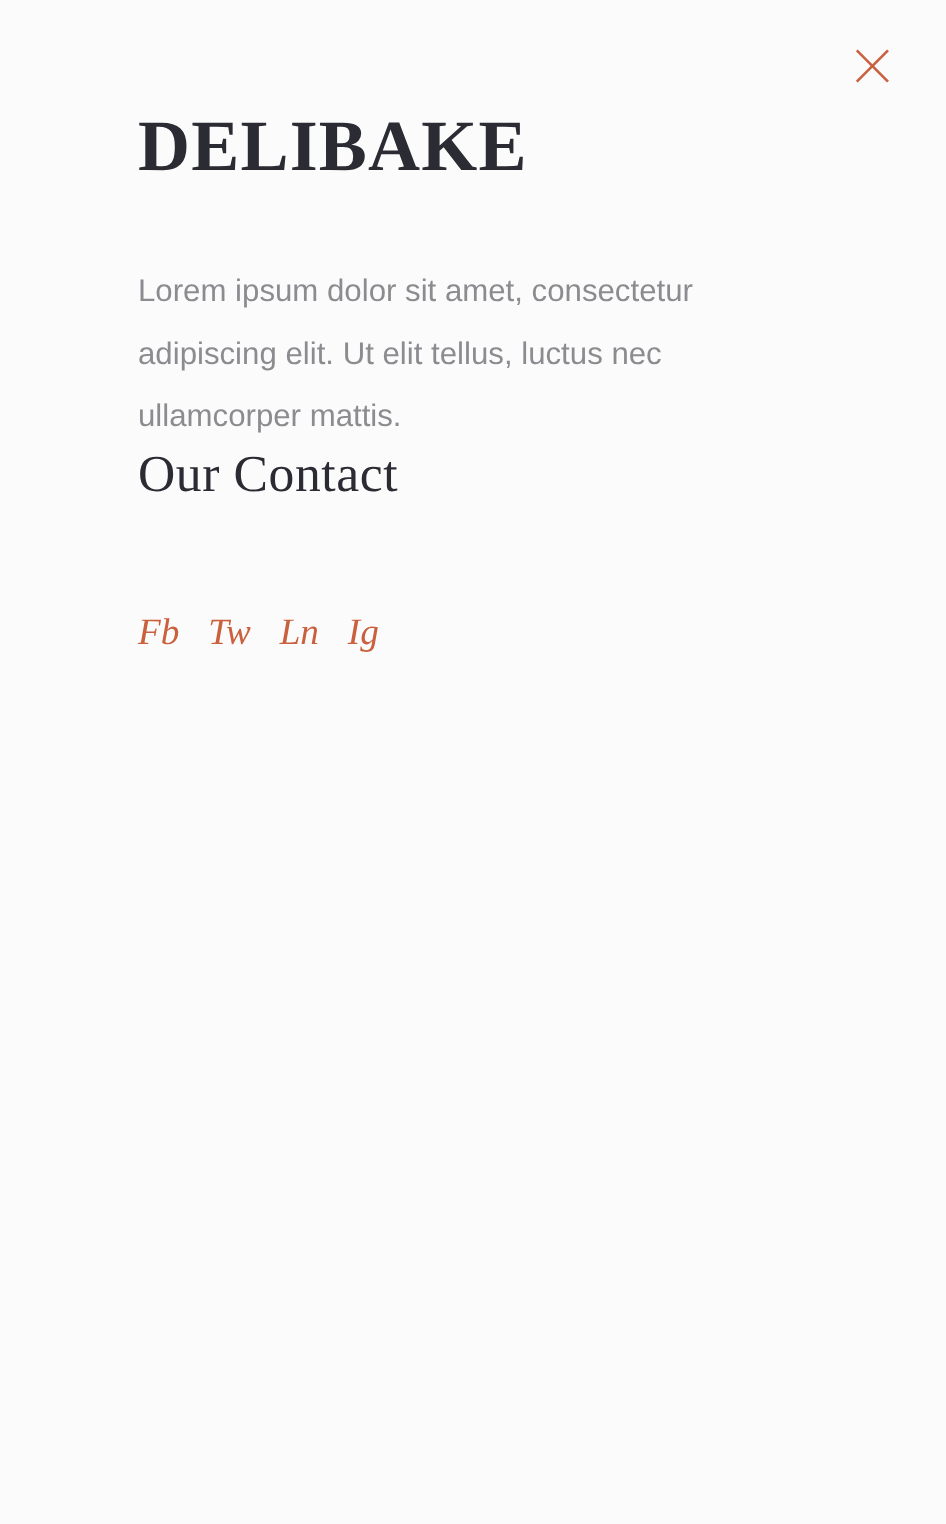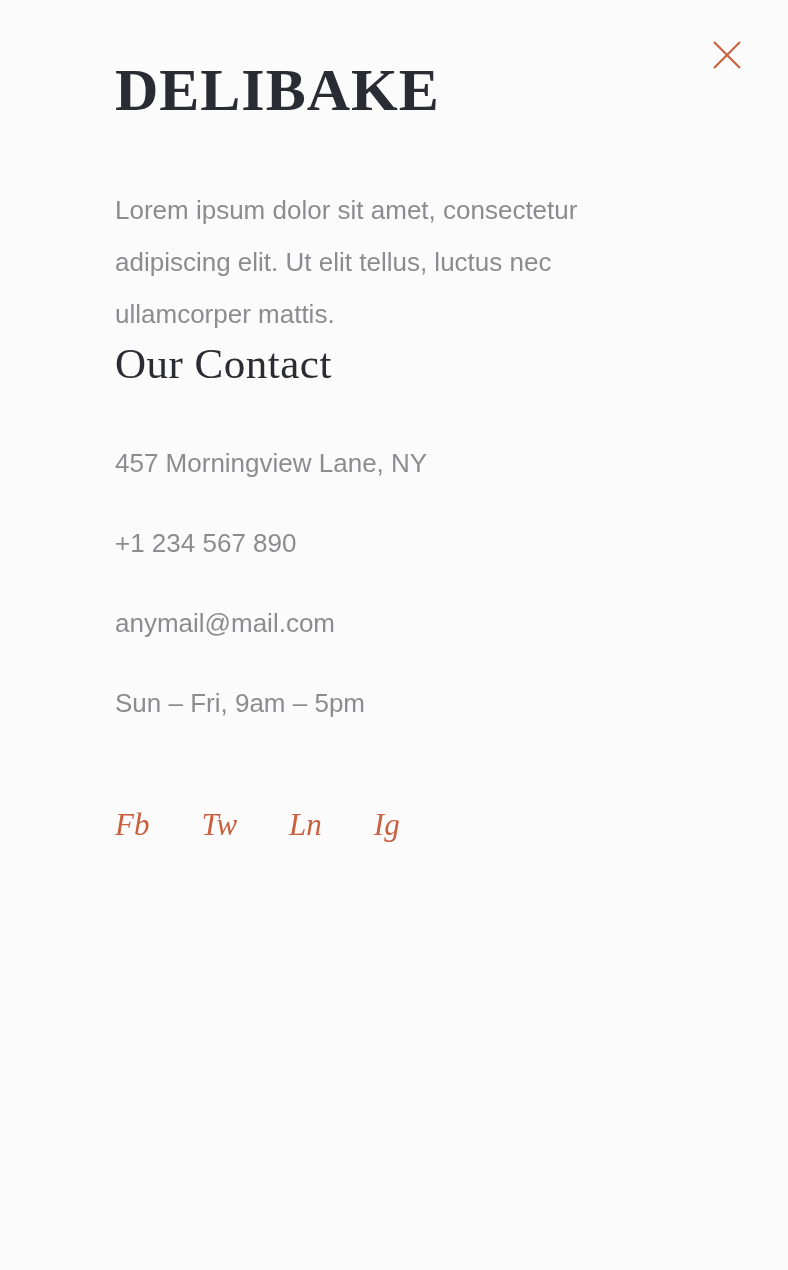--- a/index.html
+++ b/index.html
@@ -17,21 +17,21 @@
   }
   body {
     background: var(--background);
     font-family: "Liberation Sans", sans-serif;
     position: relative;
   }
   .panel {
     position: relative;
     width: 100%;
     height: 100%;
-    padding: 60px 80px 0 115px;
+    padding: 92px 80px 0 115px;
   }
   .close-btn {
     position: absolute;
     top: 36px;
     right: 42px;
     width: 38px;
     height: 38px;
     background: transparent;
     border: none;
     cursor: pointer;
@@ -80,21 +80,21 @@
   }
   .contact-list li {
     font-size: 26px;
     line-height: 28px;
     color: var(--body-text);
     margin-bottom: 52px;
   }
   .social-row {
     margin-top: 92px;
     display: flex;
-    gap: 52px;
+    gap: 24px;
   }
   .social-link {
     font-family: "Liberation Serif", serif;
     font-style: italic;
     font-size: 31px;
     color: var(--accent);
     text-decoration: none;
     line-height: 1;
   }
 </style>
@@ -113,26 +113,20 @@
   </button>
 
   <div>
     <div class="brand-name">DELIBAKE</div>
   </div>
 
   <p class="intro-text">Lorem ipsum dolor sit amet, consectetur adipiscing elit. Ut elit tellus, luctus nec ullamcorper mattis.</p>
 
   <h2 class="contact-heading">Our Contact</h2>
 
-  <ul class="contact-list">
-    <li>457 Morningview Lane, NY</li>
-    <li>+1 234 567 890</li>
-    <li>anymail@mail.com</li>
-    <li>Sun – Fri, 9am – 5pm</li>
-  </ul>
 
   <div class="social-row">
     <a href="#" class="social-link">Fb</a>
     <a href="#" class="social-link">Tw</a>
     <a href="#" class="social-link">Ln</a>
     <a href="#" class="social-link">Ig</a>
   </div>
 
 </div>
 

